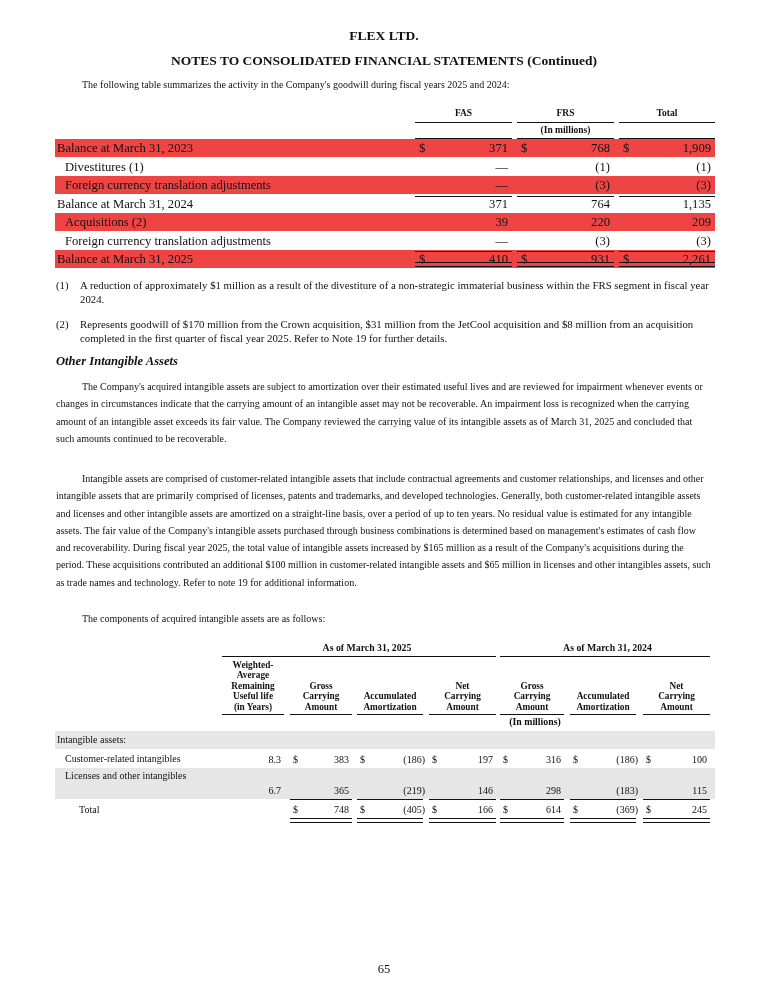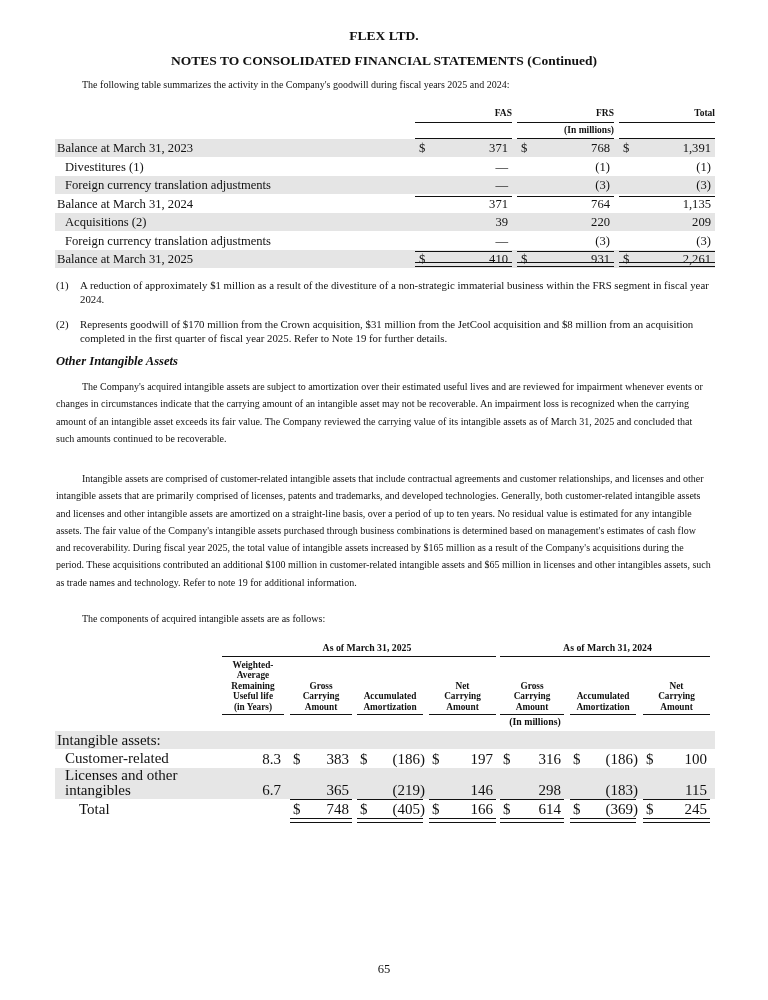--- a/index.html
+++ b/index.html
@@ -9,34 +9,34 @@
   .center { left: 0; width: 768px; text-align: center; }
   .title { font-weight: bold; font-size: 13.5px; }
   .para { left: 56px; width: 656px; font-size: 10px; line-height: 17.3px; }
   .indent { text-indent: 26px; }
   .fn { left: 56px; width: 660px; font-size: 10.8px; line-height: 14px; display: flex; }
   .fn .num { width: 24px; flex: none; }
   .fn .txt { flex: 1; }
   .subhead { left: 56px; font-size: 12.6px; font-weight: bold; font-style: italic; text-align: right; }
 
   
-  .gw-head { font-size: 9.5px; font-weight: bold; text-align: right; }
+  .gw-head { font-size: 9.5px; font-weight: bold; text-align: center; }
   .gw-row { left: 55px; width: 660px; height: 18px; font-size: 12.6px; line-height: 18px; }
-  .gw-row.shade { background: #e5e5e5; }
+  .gw-row.shade { background: #ef4444; }
   .gw-row .lbl { position: absolute; left: 2px; }
   .gw-row .lbl.ind { left: 10px; }
   .cell { position: absolute; top: 0; height: 18px; }
   .cell .dol { position: absolute; left: 4px; }
   .cell .val { position: absolute; right: 4px; }
   .rule { position: absolute; height: 0; border-top: 1.2px solid #111; }
   .drule { position: absolute; height: 3px; border-top: 1.2px solid #111; border-bottom: 1.2px solid #111; }
 
   
   .ia-head { font-size: 9.3px; font-weight: bold; text-align: center; line-height: 10.5px; }
-  .ia-row { left: 55px; width: 660px; font-size: 15px; line-height: 15px; }
+  .ia-row { left: 55px; width: 660px; font-size: 10px; line-height: 15px; }
   .ia-row.shade { background: #e6e6e6; }
   .ia-row .lbl { position: absolute; left: 2px; }
   .ia-row .lbl.ind { left: 10px; }
   .ia-row .lbl.ind2 { left: 24px; }
   .icell { position: absolute; }
   .icell .dol { position: absolute; left: 3px; }
   .icell .val { position: absolute; right: 3px; }
 </style>
 </head>
 <body>
@@ -63,21 +63,21 @@
         <div class="cell" style="left: 360px; width: 97px;">
           <span class="dol">$</span>
           <span class="val">371</span>
         </div>
         <div class="cell" style="left: 462px; width: 97px;">
           <span class="dol">$</span>
           <span class="val">768</span>
         </div>
         <div class="cell" style="left: 564px; width: 96px;">
           <span class="dol">$</span>
-          <span class="val">1,391</span>
+          <span class="val">1,909</span>
         </div>
       </div>
       <div class="abs gw-row" style="top: 157.5px;">
         <span class="lbl ind">Divestitures (1)</span>
         <div class="cell" style="left: 360px; width: 97px;">
           <span class="val">—</span>
         </div>
         <div class="cell" style="left: 462px; width: 97px;">
           <span class="val">(1)</span>
         </div>

